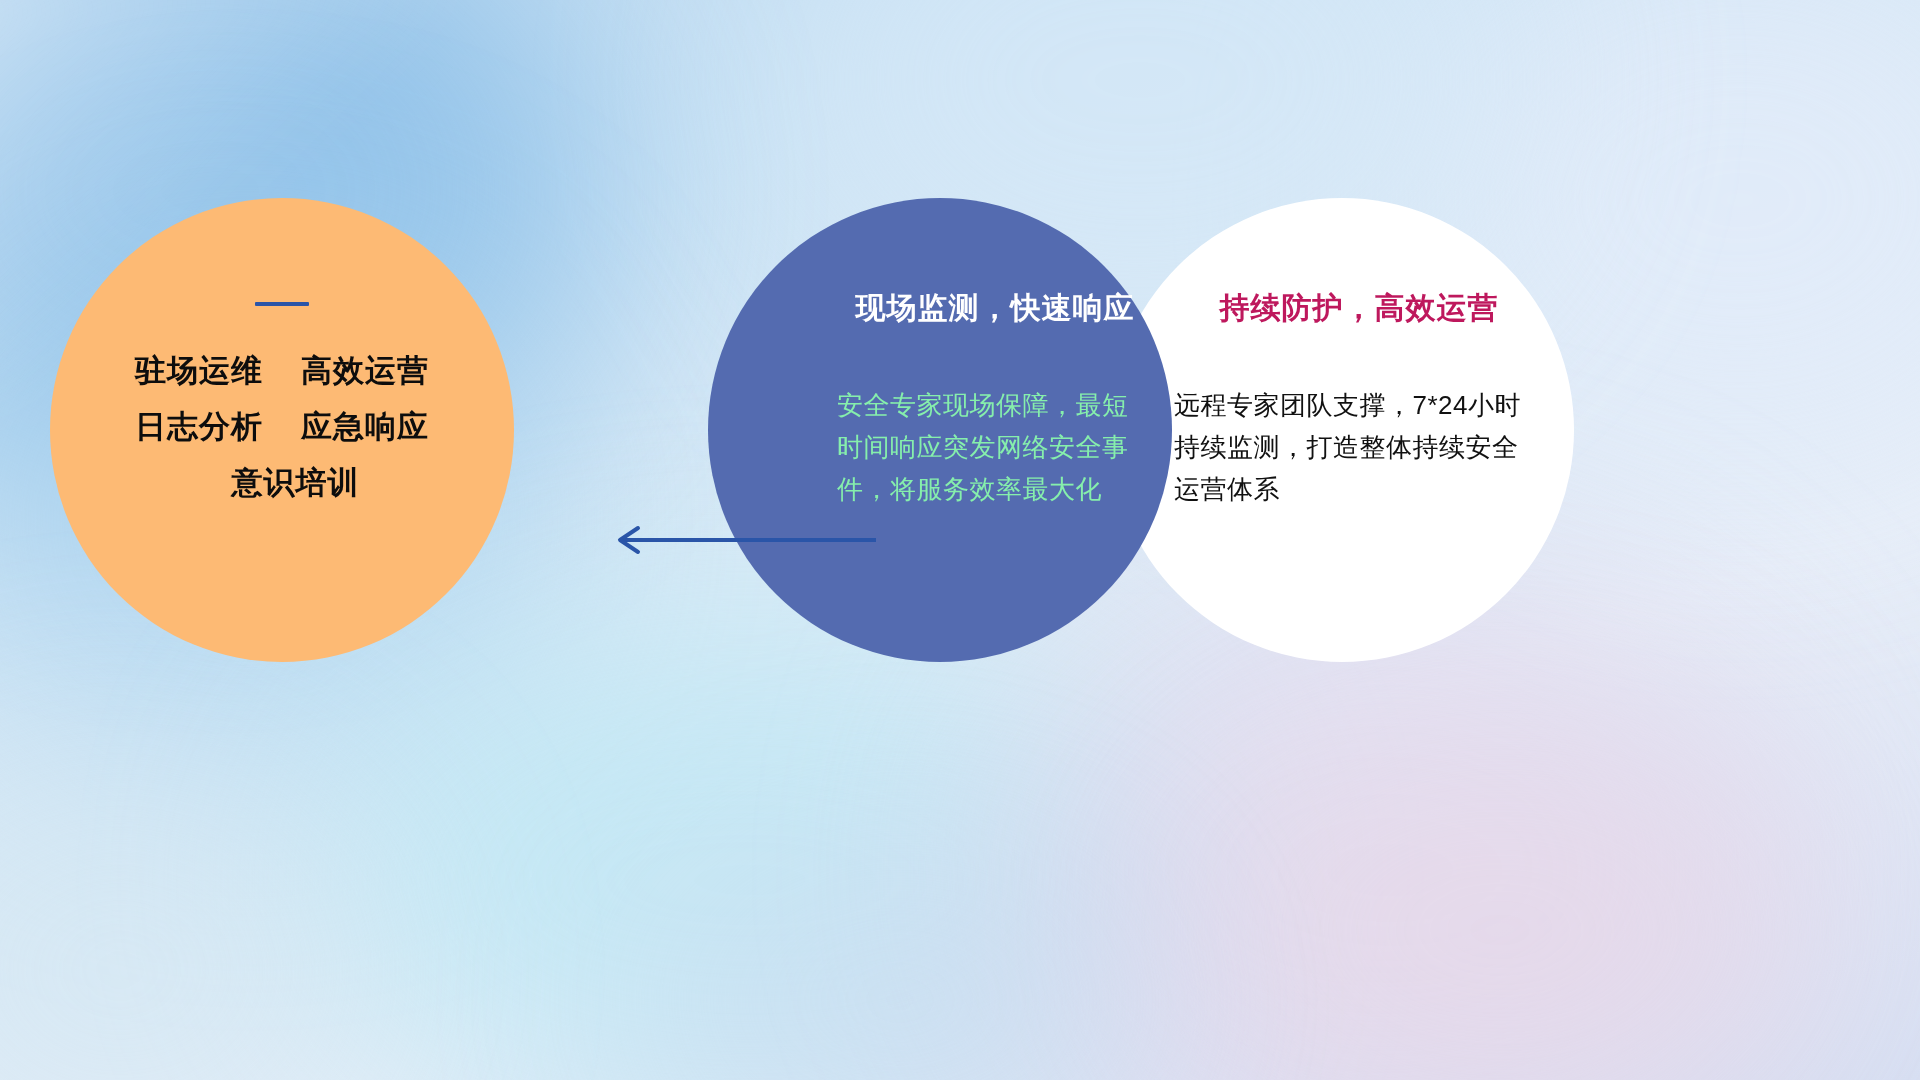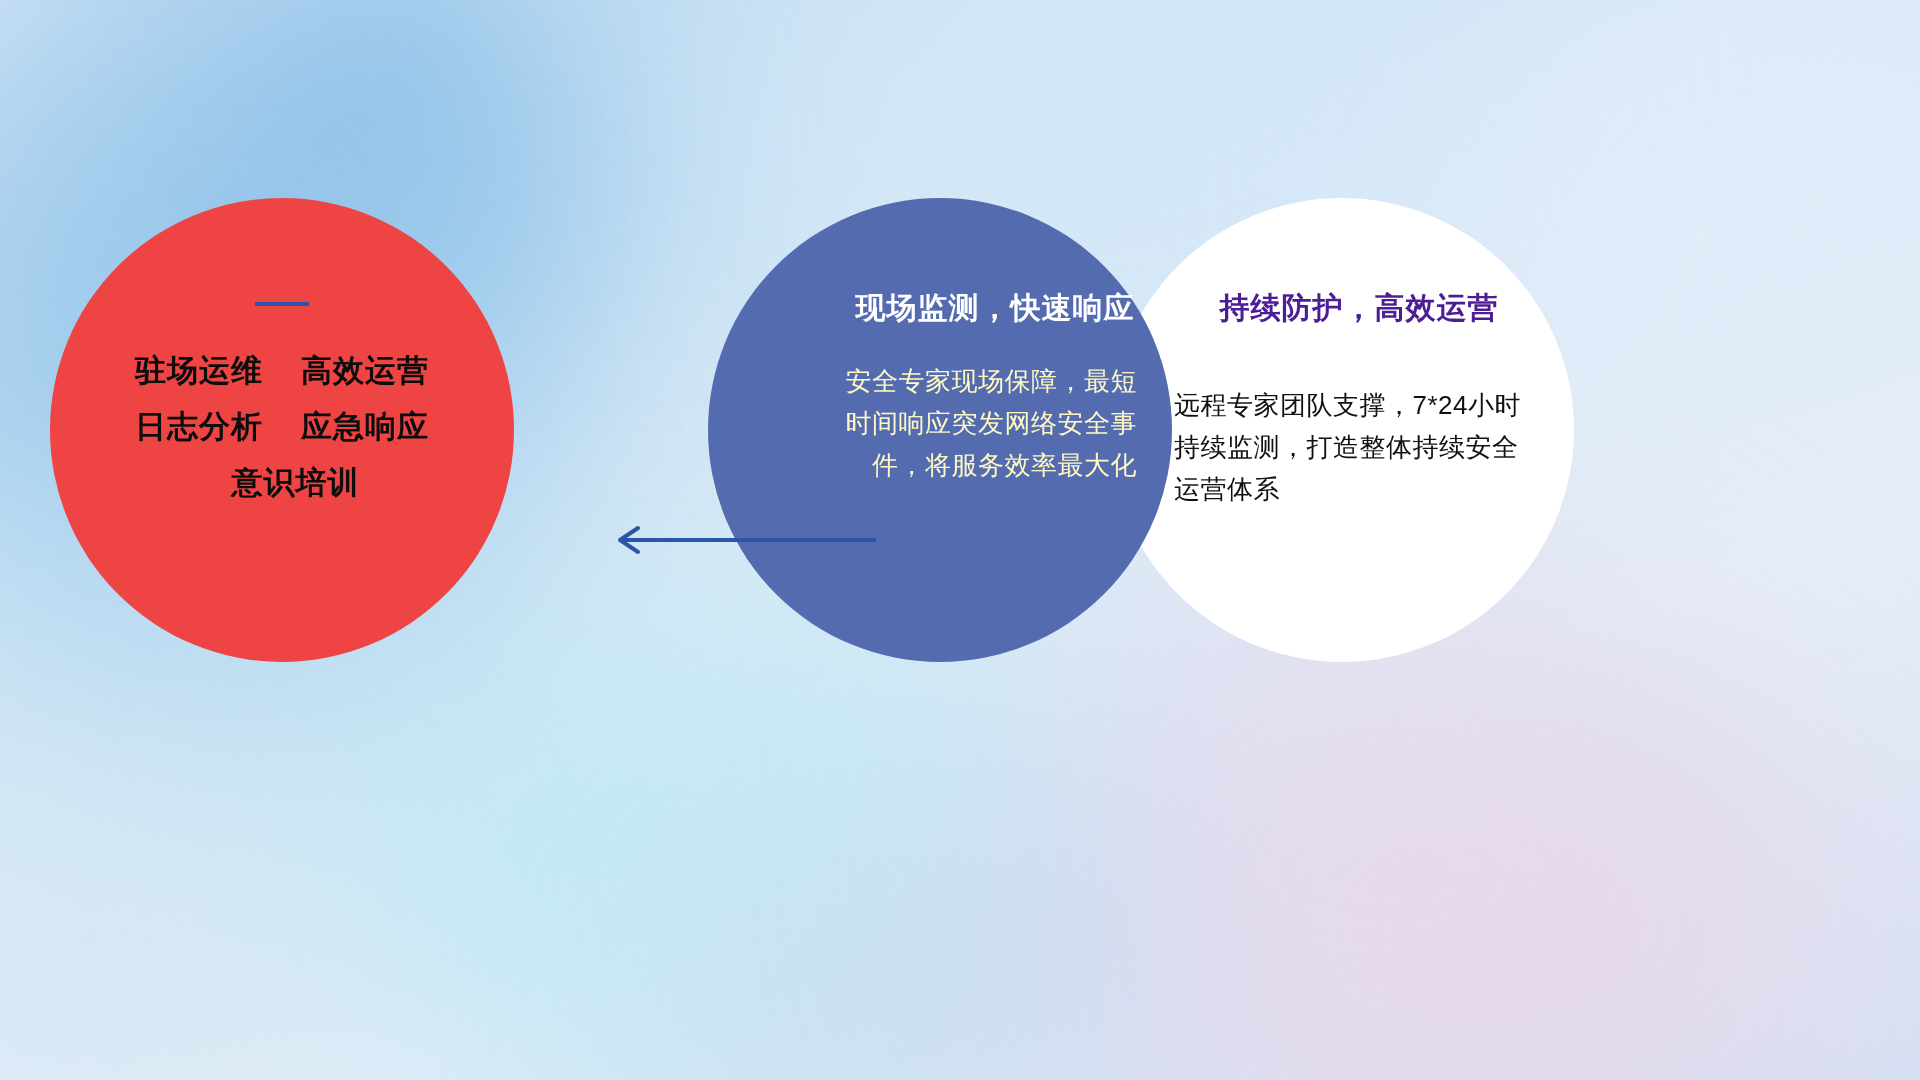--- a/index.html
+++ b/index.html
@@ -34,21 +34,21 @@
     filter:blur(40px);
   }
 
   
   #stage { position:absolute; inset:0; z-index:2; }
 
   .circle { position:absolute; border-radius:50%; }
 
   .circle-left {
     left:50px;  top:198px;  width:464px; height:464px;
-    background:#ef4444;
+    background:#fdba74;
     z-index:3;
   }
   .circle-mid {
     left:708px; top:198px; width:464px; height:464px;
     background:#546bb0;
     z-index:4;
   }
   .circle-right {
     left:1110px; top:198px; width:464px; height:464px;
     background:#ffffff;
@@ -77,35 +77,35 @@
 
   
   .mid-inner {
     position:absolute; left:0; right:0; top:0; bottom:0;
     display:flex; flex-direction:column; align-items:center;
     padding:92px 18px 0 112px;
   }
   .mid-title {
     font-size:30px; font-weight:bold; color:#ffffff;
     white-space:nowrap; line-height:1.2; letter-spacing:1px;
-    margin-bottom:34px; transform:translateX(8px);
+    margin-bottom:58px; transform:translateX(8px);
   }
   .mid-body {
-    font-size:26px; color:#fef9c3; line-height:1.62; text-align:right;
+    font-size:26px; color:#86efac; line-height:1.62; text-align:left;
     max-width:300px; letter-spacing:.5px;
   }
 
   
   .right-inner {
     position:absolute; left:0; right:0; top:0; bottom:0;
     display:flex; flex-direction:column; align-items:center;
     padding:92px 26px 0 60px;
   }
   .right-title {
-    font-size:30px; font-weight:bold; color:#4c1d95;
+    font-size:30px; font-weight:bold; color:#be185d;
     white-space:nowrap; line-height:1.2; letter-spacing:1px;
     margin-bottom:58px;
   }
   .right-body {
     font-size:26px; color:#111111; line-height:1.62; text-align:left;
     max-width:370px; letter-spacing:.5px;
   }
 
   
   .arrow { position:absolute; left:600px; top:520px; z-index:5; }

